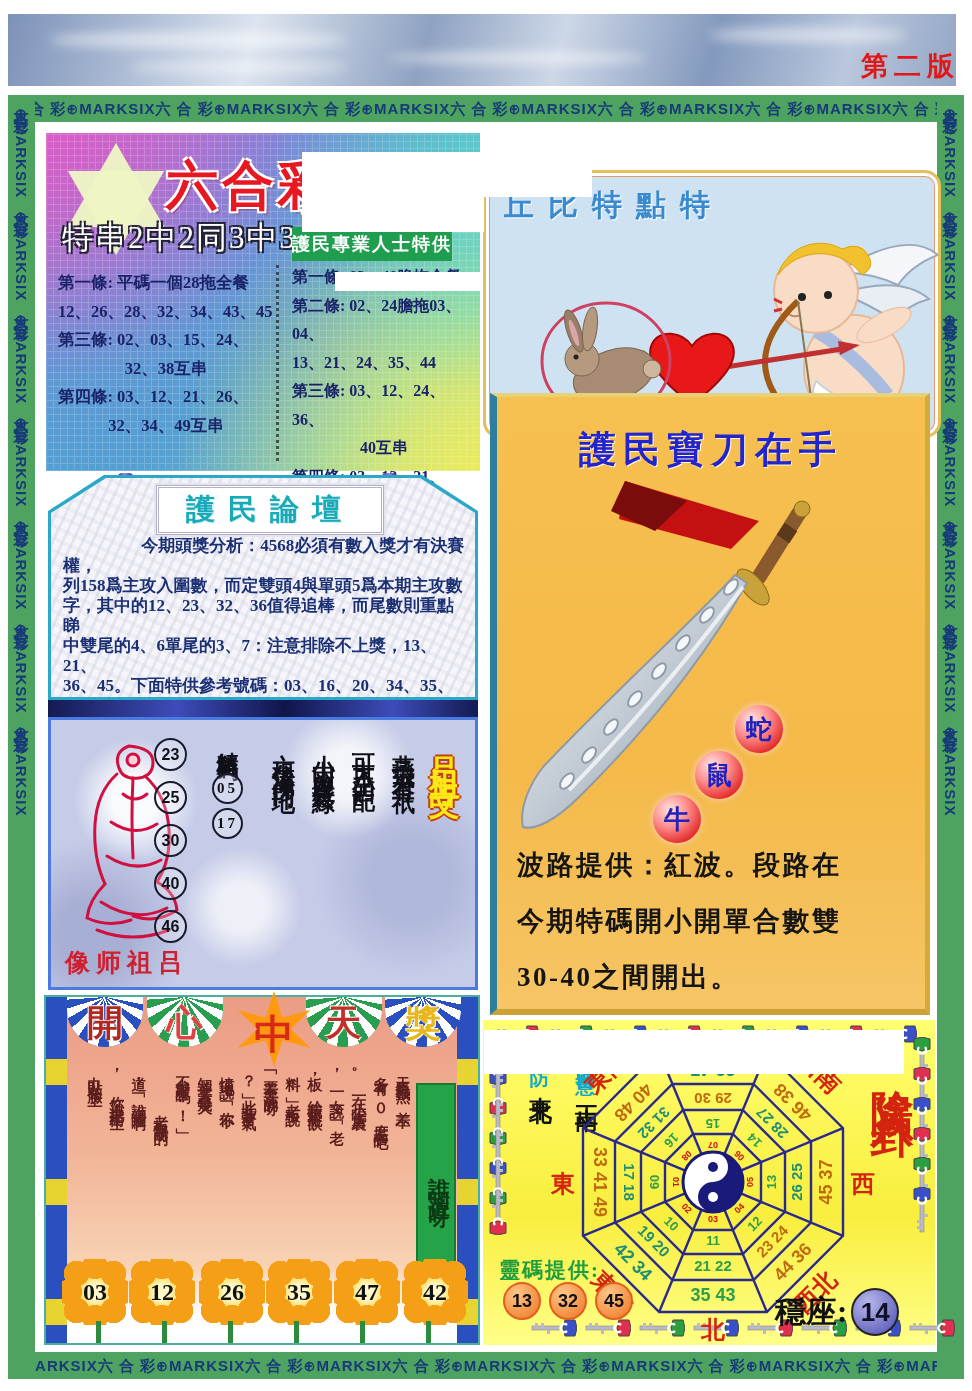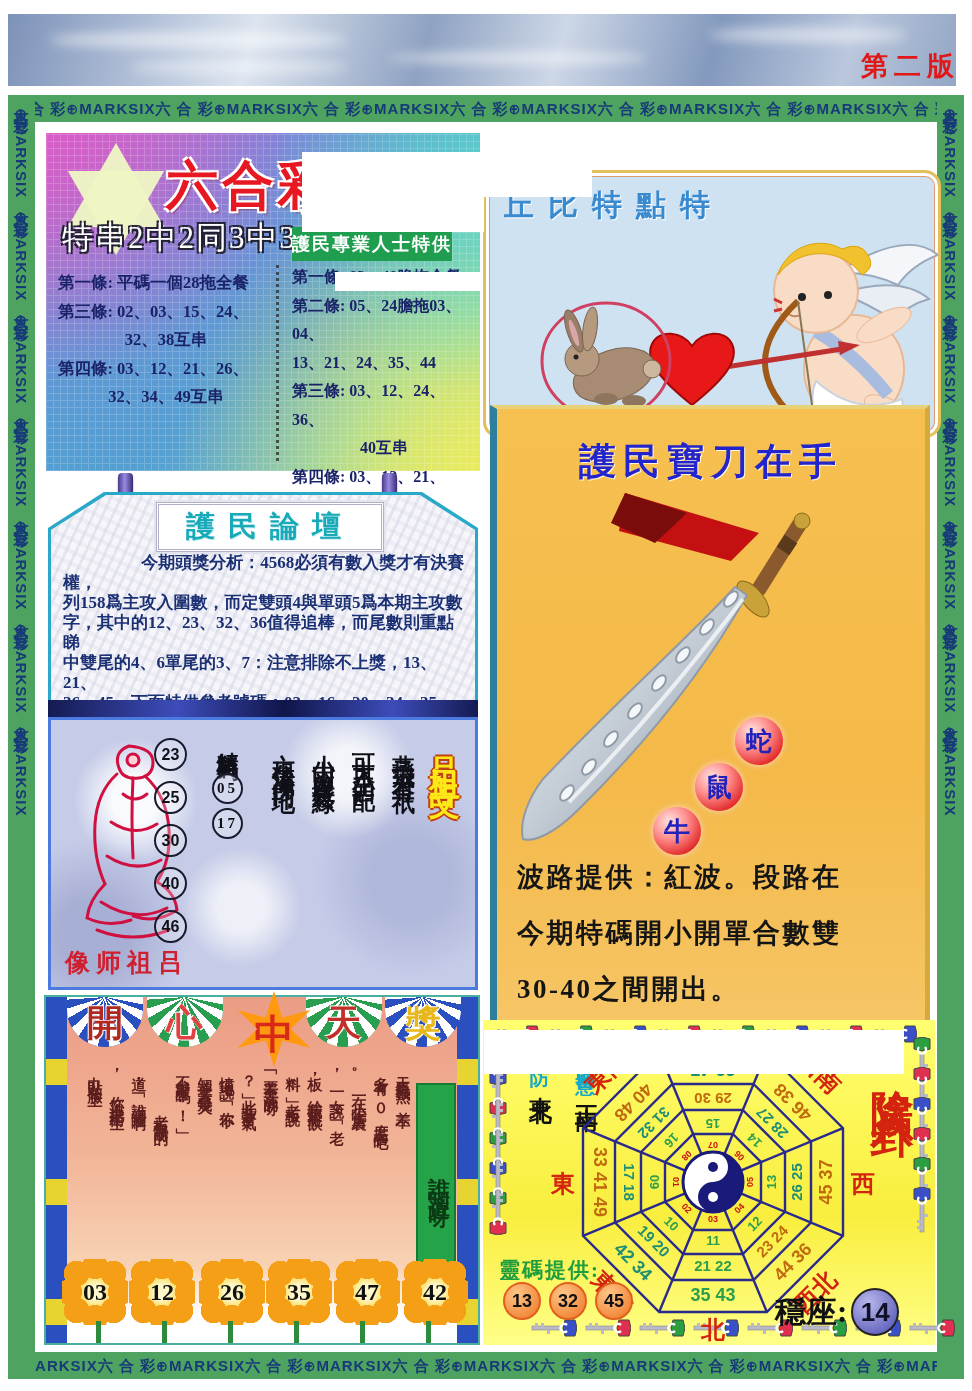--- a/index.html
+++ b/index.html
@@ -56,32 +56,32 @@
   
   #panelCupid{left:483px;top:125px;width:452px;height:262px;background:#cfe2f2;
       border:3px solid #e4bf5e;border-radius:16px;box-shadow:inset 0 0 0 3px #fff,inset 0 0 0 4px #e09a70;margin-top:45px;}
   #cupidTitle{left:18px;top:12px;color:#3a8ad0;font-weight:bold;font-size:30px;letter-spacing:14px;
       font-family:"Liberation Serif",serif;text-shadow:1px 1px 0 #fff;}
 
   
   #panelSword{left:490px;top:393px;width:440px;height:622px;
       background:linear-gradient(180deg,#f6c050 0%,#f4b949 60%,#f6c565 100%);
       border-top:4px solid #e7d27a;border-right:5px solid #d4aa3c;border-bottom:6px solid #caa236;
-      border-left:7px solid #2e7f9e;box-sizing:border-box;margin-top:12px;}
+      border-left:7px solid #2e7f9e;box-sizing:border-box;}
   #swordTitle{left:0;top:28px;width:100%;text-align:center;color:#2424cc;font-weight:bold;font-size:37px;
       letter-spacing:7px;font-family:"Liberation Serif",serif;text-shadow:1px 1px 0 #fff8d8;}
   .zodiac-ball{width:48px;height:48px;border-radius:50%;
       background:radial-gradient(circle at 35% 30%,#ffd3cf 8%,#ff8f8f 38%,#dd1515 85%);
       box-shadow:0 0 6px rgba(255,220,220,.9);display:flex;align-items:center;justify-content:center;
       color:#2222bb;font-weight:bold;font-size:26px;font-family:"Liberation Serif",serif;}
   #swordText{left:20px;top:440px;width:400px;color:#151515;font-weight:bold;font-size:27px;
       line-height:56px;letter-spacing:2.5px;font-family:"Liberation Serif",serif;}
 
   
-  #scrollOuter{left:48px;top:492px;width:430px;height:225px;background:#2aa8c8;
+  #scrollOuter{left:48px;top:475px;width:430px;height:225px;background:#2aa8c8;
       clip-path:polygon(0 16%,13% 0,87% 0,100% 16%,100% 100%,0 100%);}
   #scrollInner{position:absolute;left:3px;top:3px;width:424px;height:219px;
       clip-path:polygon(0 16%,13% 0,87% 0,100% 16%,100% 100%,0 100%);
       background:
         repeating-linear-gradient(115deg,rgba(210,212,226,.5) 0 3px,rgba(255,255,255,0) 3px 9px),
         repeating-linear-gradient(25deg,rgba(222,224,236,.4) 0 4px,rgba(255,255,255,0) 4px 11px),
         #f6f6fa;}
   .pillar{width:15px;height:92px;background:linear-gradient(90deg,#4a3a8a,#9a8ae0 45%,#3a2a78);
       border-radius:4px;box-shadow:0 3px 2px rgba(40,20,90,.5);}
   #forumBanner{left:105px;top:7px;width:222px;height:44px;background:#fff;
@@ -211,29 +211,30 @@
     <div class="grid"></div>
     <div id="star6" class="abs">
       <div class="tri"></div>
         <div class="tri b"></div>
     </div>
     <div id="titleA" class="abs">六合彩</div>
     <div id="subA" class="abs">特串2中2同3中3</div>
     <div id="badgeA" class="abs">護民專業人士特供</div>
     <div id="tiaoL" class="abs tiao-col">
         <div>第一條: 平碼一個28拖全餐</div>
+        <div>12、26、28、32、34、43、45</div>
         <div>第三條: 02、03、15、24、</div>
         <div class="center">32、38互串</div>
         <div>第四條: 03、12、21、26、</div>
         <div class="center">32、34、49互串</div>
       </div>
     <div id="tiao-divider" class="abs"></div>
     <div id="tiaoR" class="abs tiao-col">
         <div>第一條: 02、40膽拖全餐</div>
-        <div>第二條: 05、24膽拖03、04、</div>
+        <div>第二條: 02、24膽拖03、04、</div>
         <div>13、21、24、35、44</div>
         <div>第三條: 03、12、24、36、</div>
         <div class="center">40互串</div>
         <div>第四條: 03、12、21、35、</div>
         <div>37、38、36、49互串</div>
       </div>
   </div>
 
   <div id="panelCupid" class="abs">
     <div id="cupidTitle" class="abs">丘比特點特</div>

